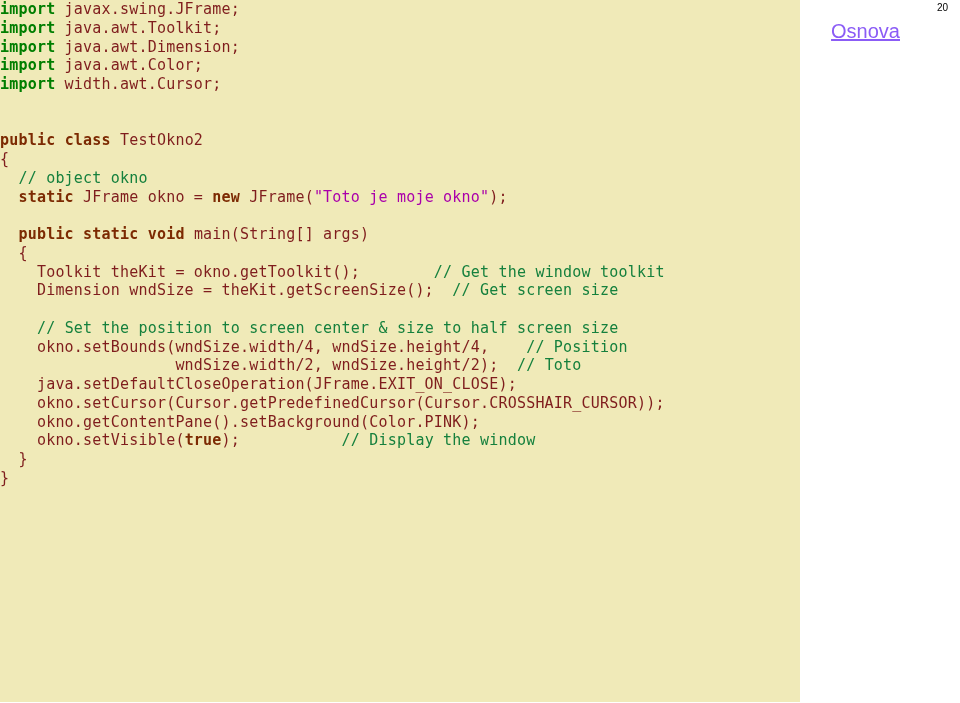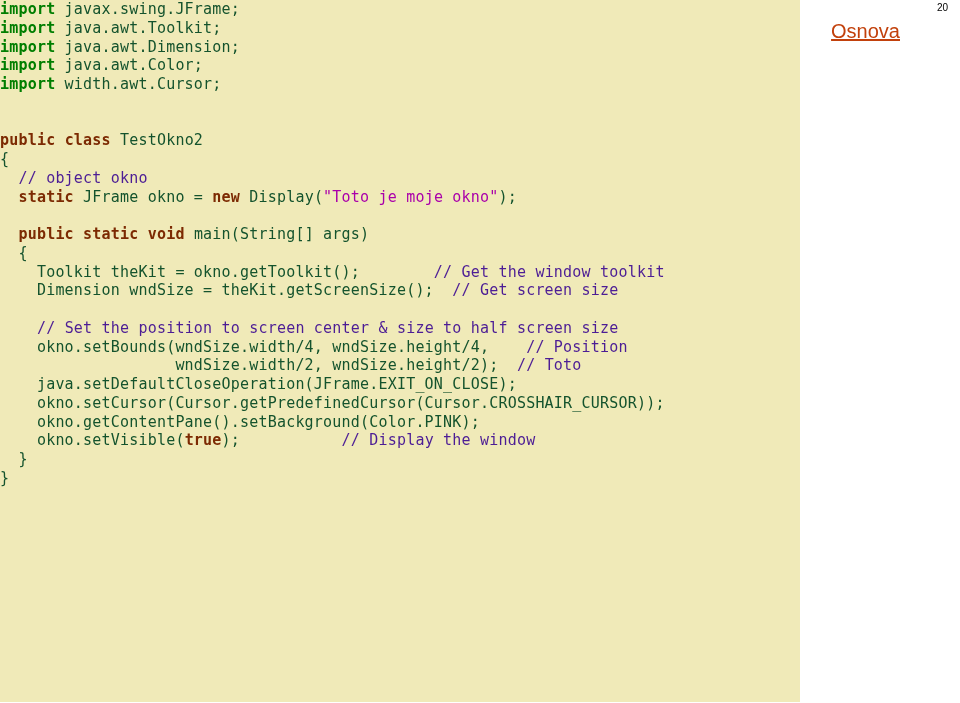--- a/index.html
+++ b/index.html
@@ -22,54 +22,54 @@
     white-space: pre;
     font-family: "Lucida Console", "Consolas", monospace;
     font-size: 15px;
     line-height: 1.25;
     letter-spacing: 0.2px;
     color: #000;
     overflow: hidden;
   }
   .kw-import { color: #007e00; font-weight: bold; }
   .kw-brown { color: #7c2a02; font-weight: bold; text-align: right; }
-  .ident { color: #14532d; }
+  .ident { color: #7f1d1d; }
   .str { color: #aa00aa; }
-  .cmt { color: #4c1d95; }
+  .cmt { color: #15803d; }
   .page-number {
     position: absolute;
     top: 2px;
     right: 12px;
     font-size: 10px;
     color: #000;
   }
   .osnova-link {
     position: absolute;
     top: 20px;
     right: 60px;
     font-size: 20px;
-    color: #c2410c;
+    color: #8b5cf6;
     text-decoration: underline;
     cursor: pointer;
   }
 </style>
 </head>
 <body>
 
 <div class="code-panel"><span class="kw-import">import</span><span class="ident"> javax.swing.JFrame;</span>
 <span class="kw-import">import</span><span class="ident"> java.awt.Toolkit;</span>
 <span class="kw-import">import</span><span class="ident"> java.awt.Dimension;</span>
 <span class="kw-import">import</span><span class="ident"> java.awt.Color;</span>
 <span class="kw-import">import</span><span class="ident"> width.awt.Cursor;</span>
 
 
 <span class="kw-brown">public</span><span> </span><span class="kw-brown">class</span><span class="ident"> TestOkno2</span>
 <span class="ident">{</span>
 <span>  </span><span class="cmt">// object okno</span>
-<span>  </span><span class="kw-brown">static</span><span class="ident"> JFrame okno = </span><span class="kw-brown">new</span><span class="ident"> Display(</span><span class="str">"Toto je moje okno"</span><span class="ident">);</span>
+<span>  </span><span class="kw-brown">static</span><span class="ident"> JFrame okno = </span><span class="kw-brown">new</span><span class="ident"> JFrame(</span><span class="str">"Toto je moje okno"</span><span class="ident">);</span>
 
 <span>  </span><span class="kw-brown">public</span><span> </span><span class="kw-brown">static</span><span> </span><span class="kw-brown">void</span><span class="ident"> main(String[] args)</span>
 <span class="ident">  {</span>
 <span class="ident">    Toolkit theKit = okno.getToolkit();        </span><span class="cmt">// Get the window toolkit</span>
 <span class="ident">    Dimension wndSize = theKit.getScreenSize();  </span><span class="cmt">// Get screen size</span>
 
 <span>    </span><span class="cmt">// Set the position to screen center &amp; size to half screen size</span>
 <span class="ident">    okno.setBounds(wndSize.width/4, wndSize.height/4,    </span><span class="cmt">// Position</span>
 <span class="ident">                   wndSize.width/2, wndSize.height/2);  </span><span class="cmt">// Toto</span>
 <span class="ident">    java.setDefaultCloseOperation(JFrame.EXIT_ON_CLOSE);</span>

